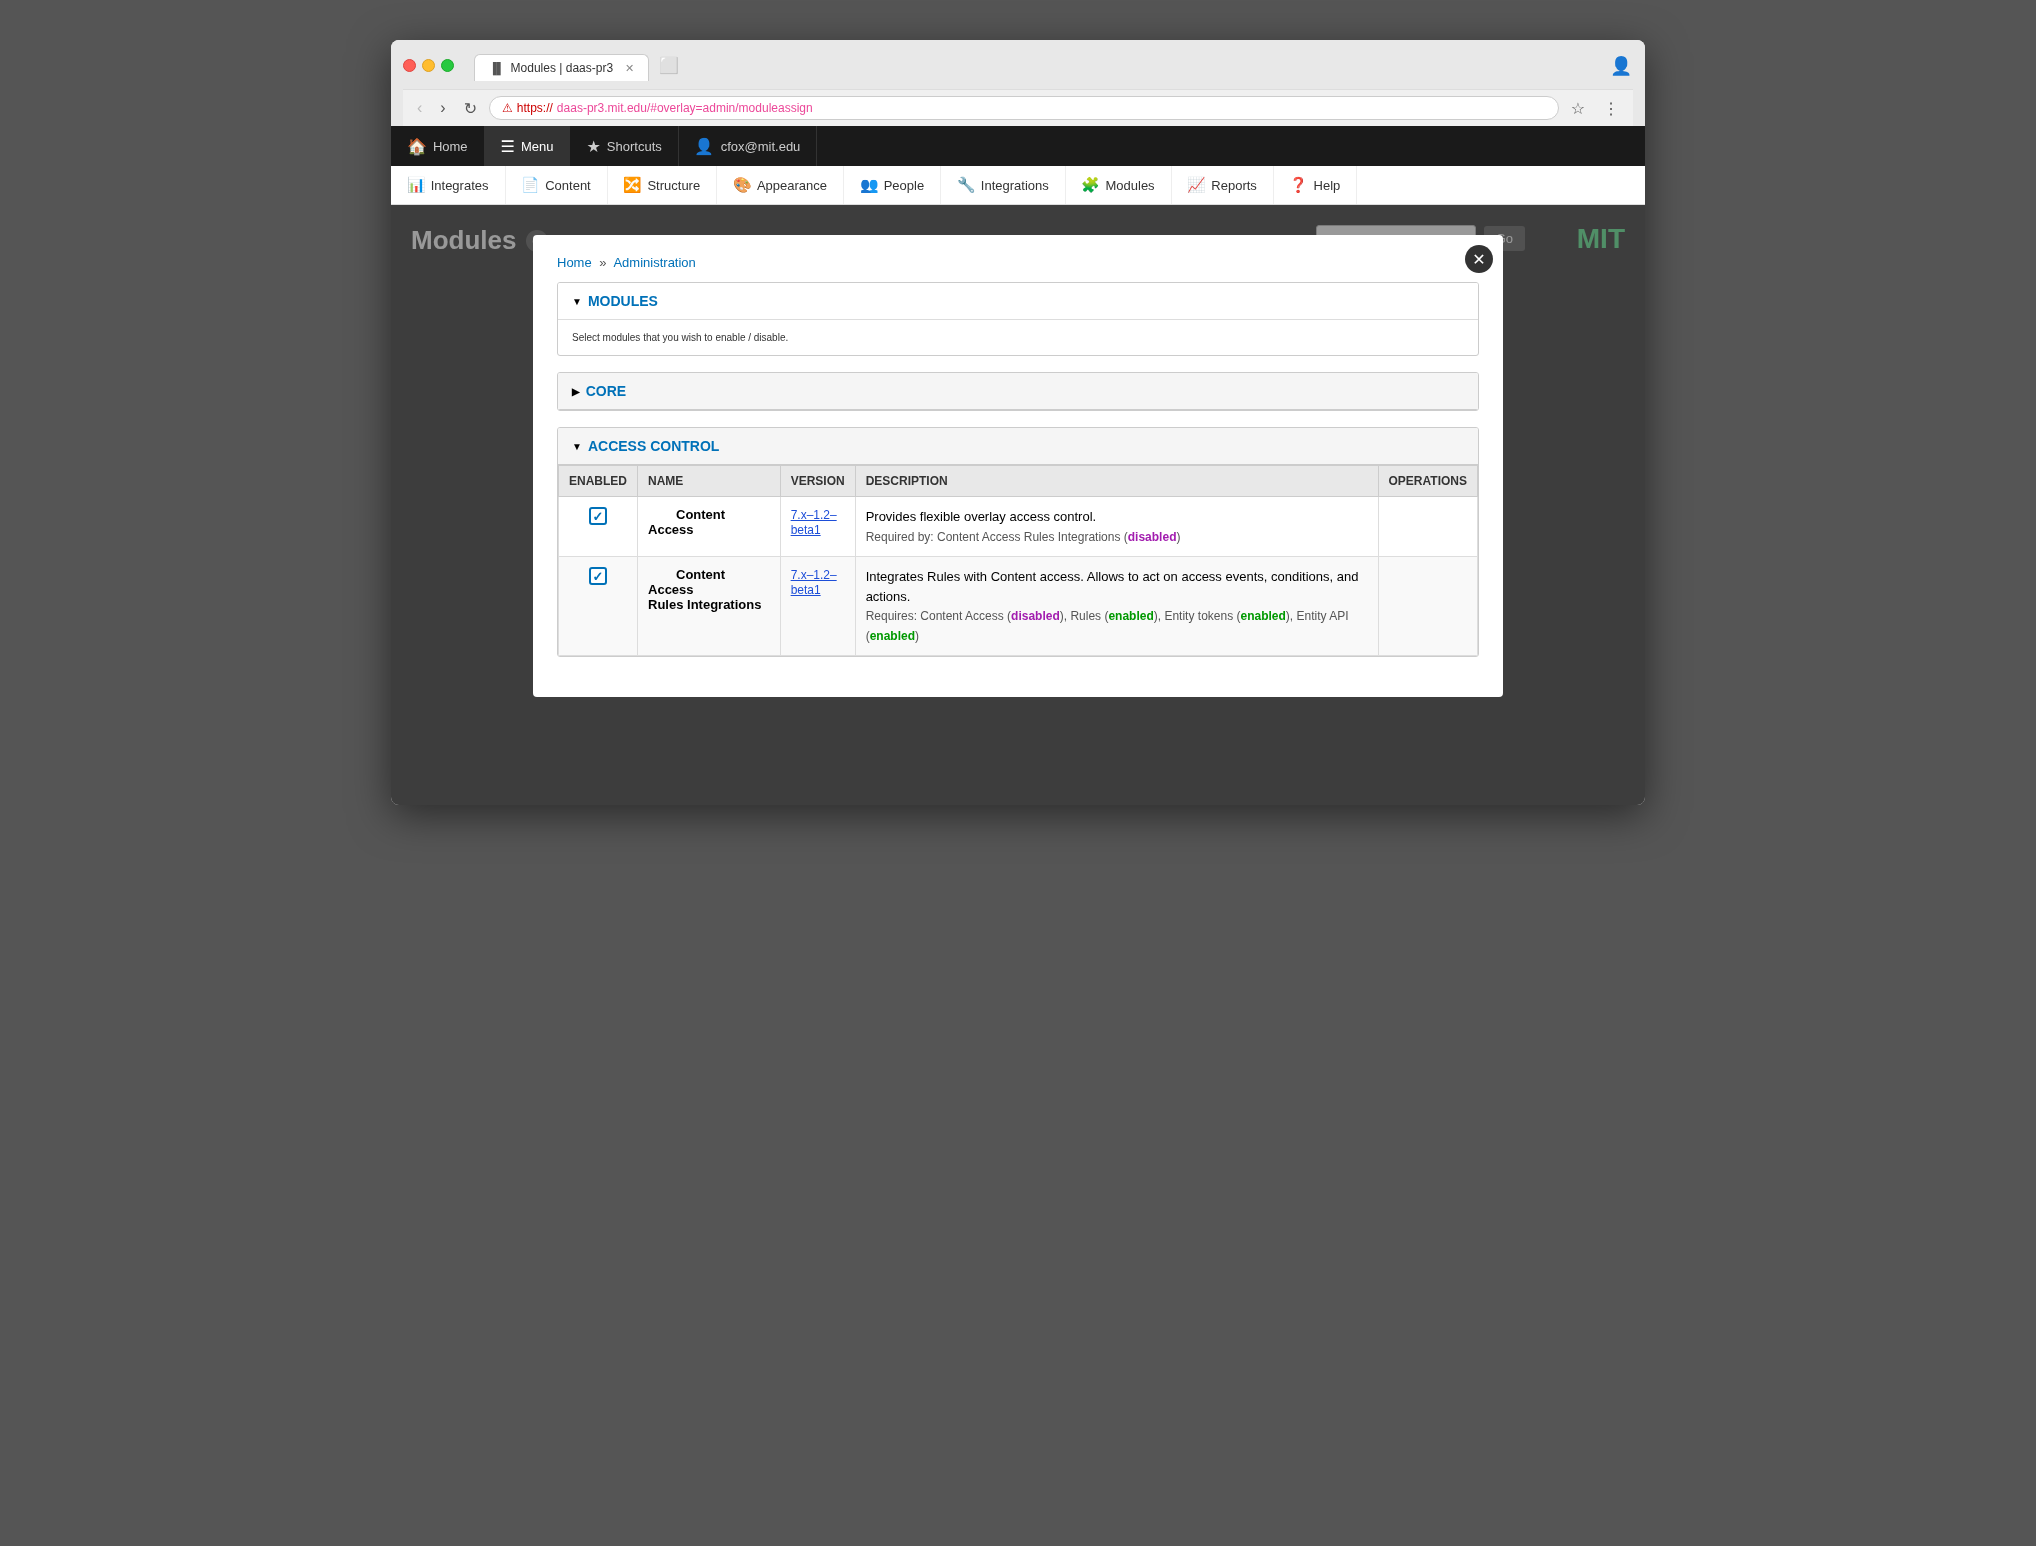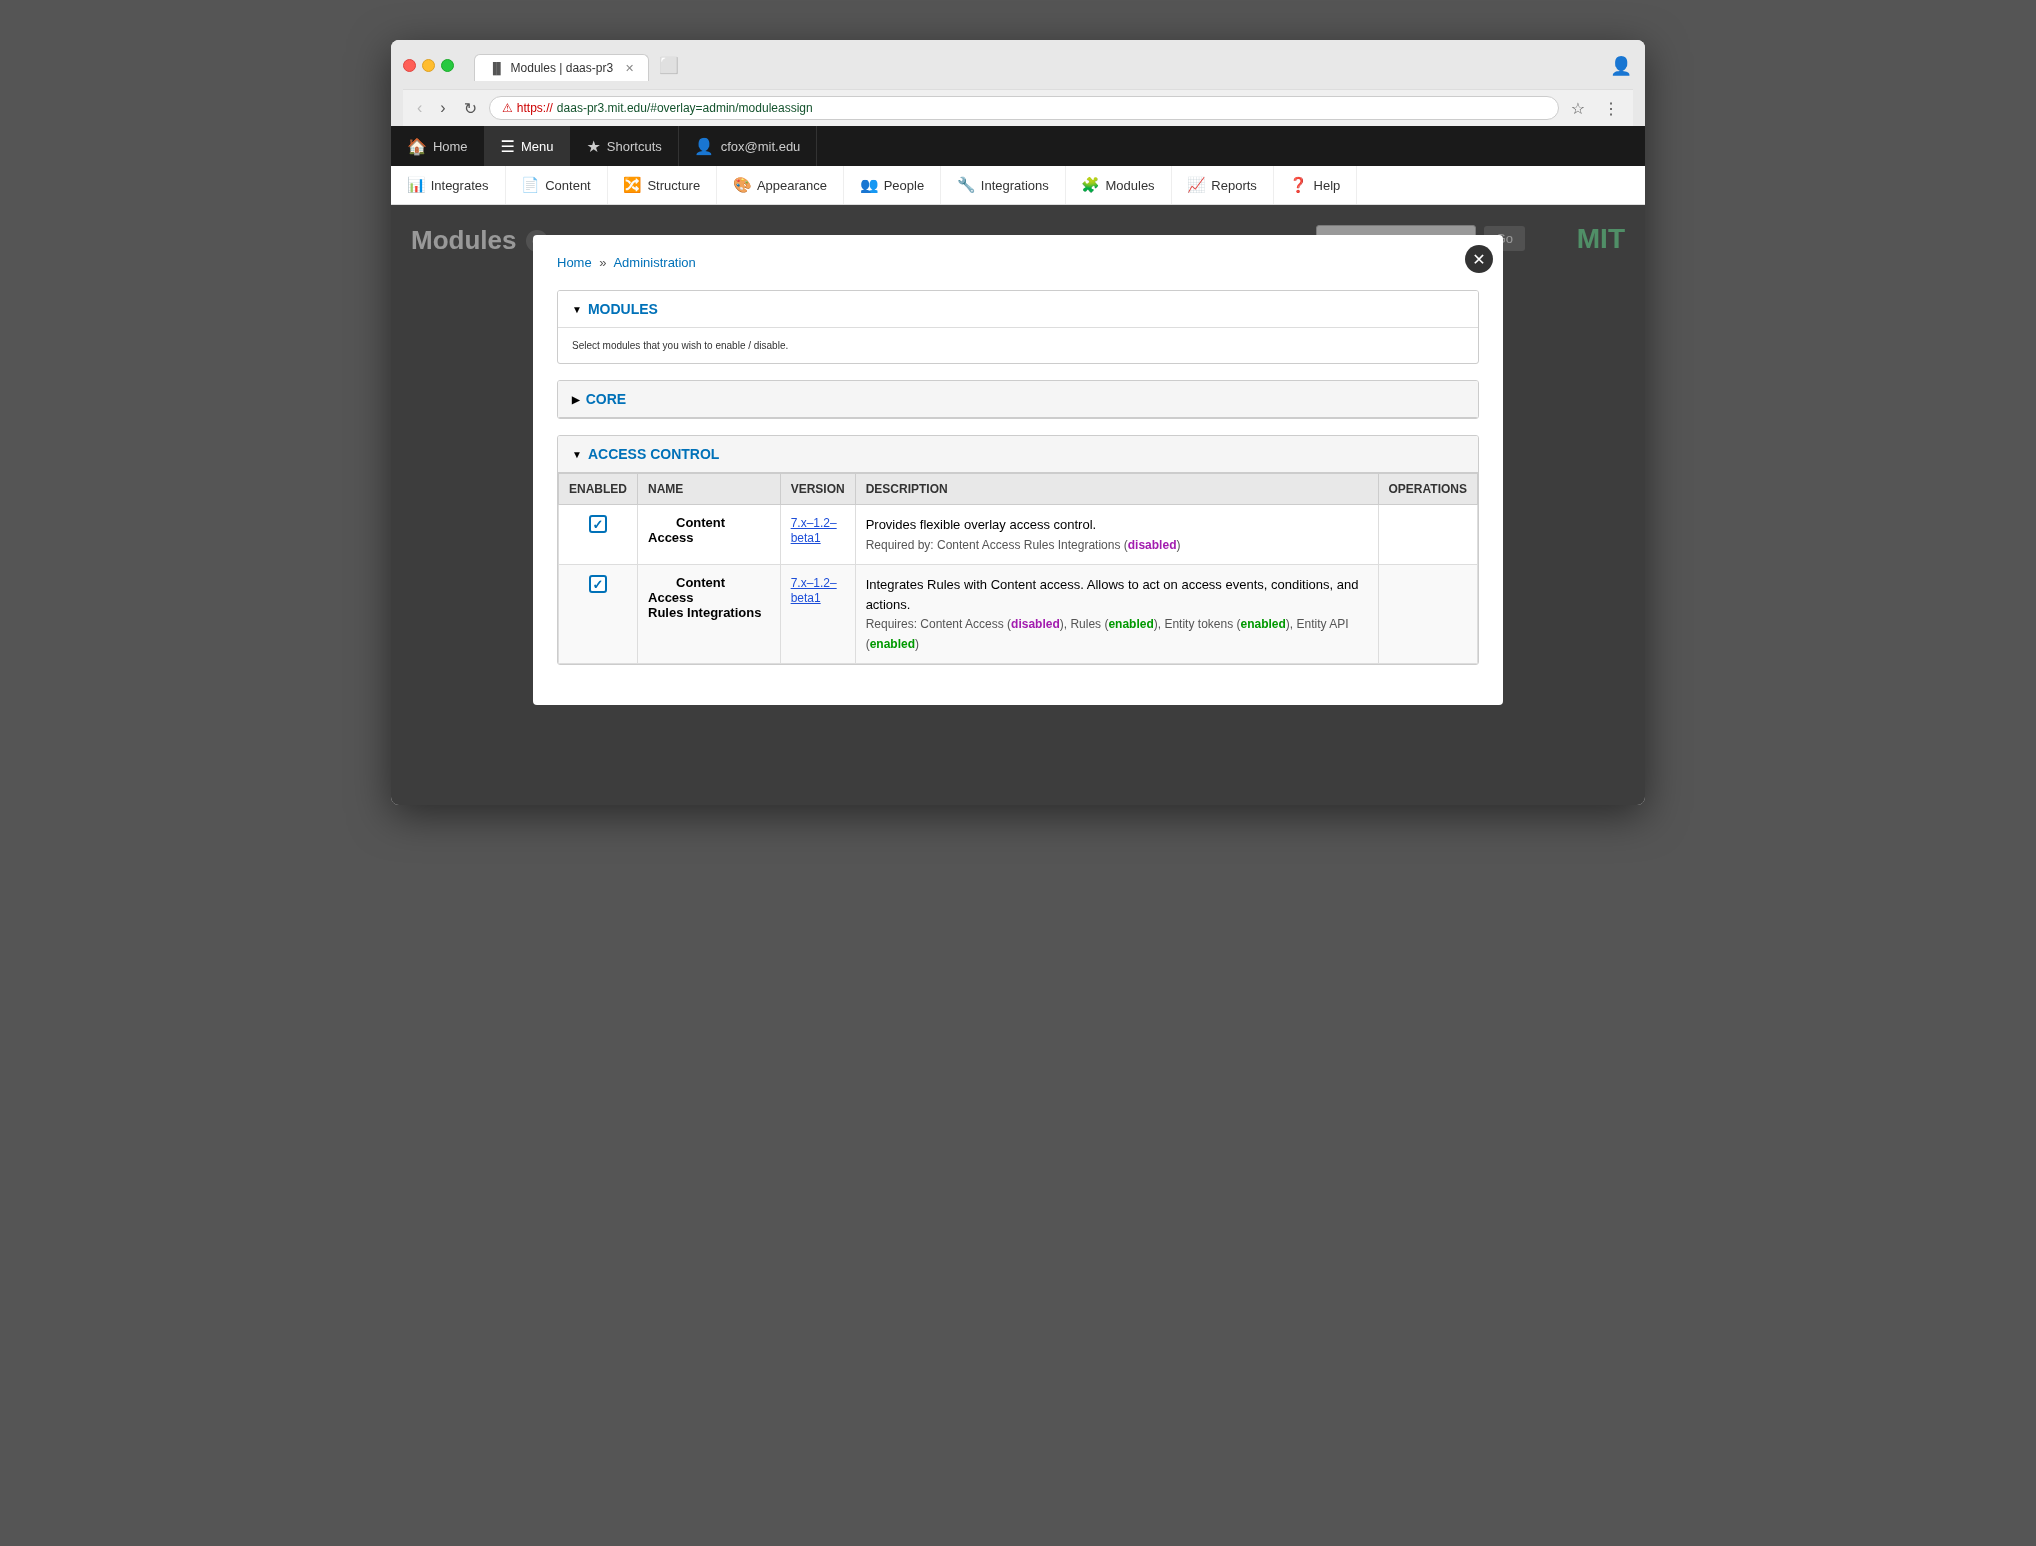--- a/index.html
+++ b/index.html
@@ -80,21 +80,21 @@
       border: 1px solid #ccc;
       border-radius: 12px;
       padding: 4px 12px;
       font-size: 12px;
       display: flex;
       align-items: center;
       gap: 4px;
     }
     .address-bar .warning { color: #c00; font-size: 12px; }
     .address-bar .url-https { color: #c00; }
-    .address-bar .url-rest { color: #14532d; }
+    .address-bar .url-rest { color: #ec4899; }
     .star-btn { background: none; border: none; cursor: pointer; color: #555; font-size: 16px; padding: 2px 6px; }
     .menu-btn { background: none; border: none; cursor: pointer; color: #555; font-size: 16px; padding: 2px 6px; }
     .profile-icon { color: #555; font-size: 18px; }
 
     
     .drupal-navbar {
       background: #1a1a1a;
       display: flex;
       align-items: center;
       padding: 0;
@@ -230,21 +230,21 @@
       width: 28px; height: 28px;
       color: #fff;
       font-size: 16px;
       cursor: pointer;
       display: flex; align-items: center; justify-content: center;
     }
 
     
     .breadcrumb {
       font-size: 13px;
-      margin-bottom: 20px;
+      margin-bottom: 12px;
     }
     .breadcrumb a {
       color: #0071b8;
       text-decoration: none;
     }
     .breadcrumb .sep { color: #555; margin: 0 4px; }
 
     
     .section-box {
       border: 1px solid #ccc;

